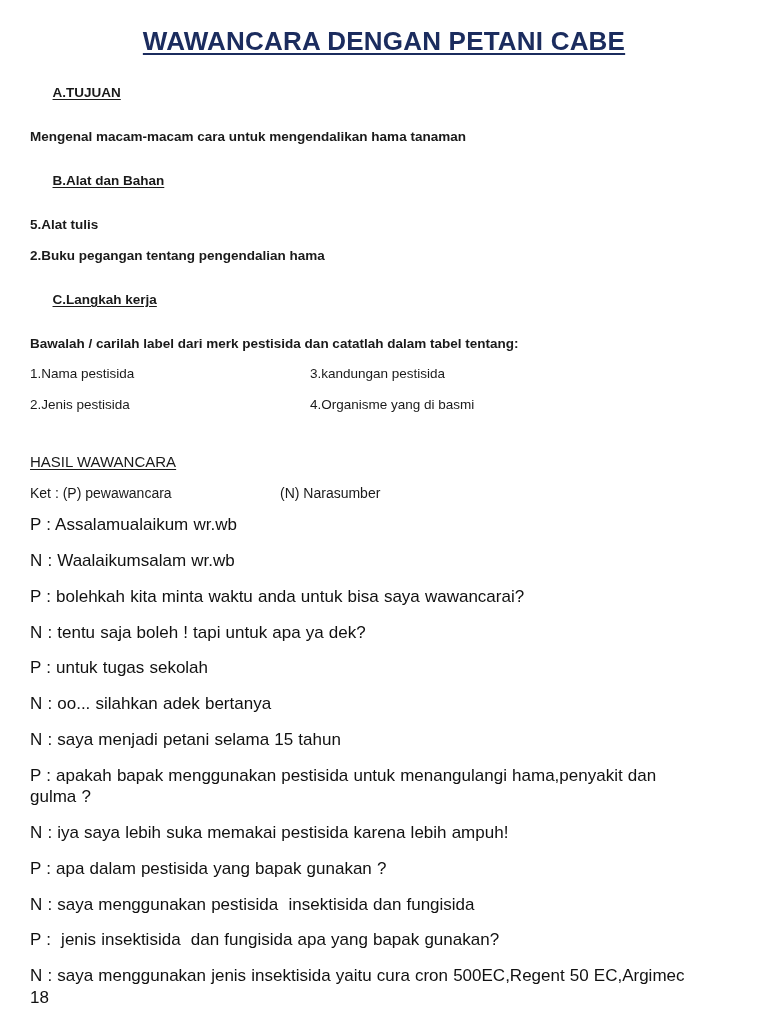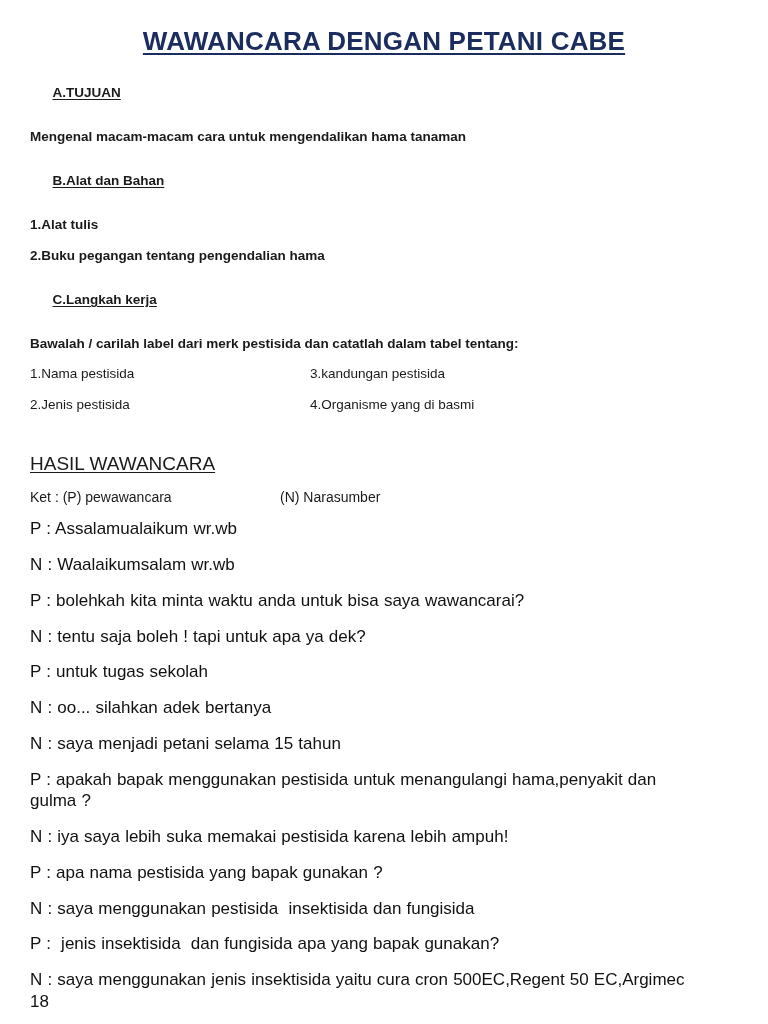--- a/index.html
+++ b/index.html
@@ -71,21 +71,21 @@
     color: #1a1a1a;
     justify-content: space-between;
   }
   .two-col .c1 { width: 280px; flex: 0 0 280px; }
   .two-col .c2 { flex: 1 1 auto; }
 
   .gap-block { height: 26px; }
 
   
   .sub-head {
-    font-size: 19px;
+    font-size: 15px;
     line-height: 1.0;
     margin: 0 0 17px 0;
     color: #1a1a1a;
   }
   .sub-head span.lbl {
     text-decoration: underline;
     text-underline-offset: 2px;
   }
 
   .ket-row {
@@ -129,21 +129,21 @@
     <p class="hdr-line u">
       <span class="lbl">A.TUJUAN</span>
     </p>
 
     <p class="hdr-line">Mengenal macam-macam cara untuk mengendalikan hama tanaman</p>
 
     <p class="hdr-line u">
       <span class="lbl">B.Alat dan Bahan</span>
     </p>
 
-    <p class="hdr-line">1.Alat tulis</p>
+    <p class="hdr-line">5.Alat tulis</p>
     <p class="hdr-line">2.Buku pegangan tentang pengendalian hama</p>
 
     <p class="hdr-line u">
       <span class="lbl">C.Langkah kerja</span>
     </p>
 
     <p class="hdr-line">Bawalah / carilah label dari merk pestisida dan catatlah dalam tabel tentang:</p>
 
     <div class="two-col">
       <span class="c1">1.Nama pestisida</span>
@@ -171,20 +171,20 @@
   <div class="dialogue">
     <p class="dlg">P : Assalamualaikum wr.wb</p>
     <p class="dlg">N : Waalaikumsalam wr.wb</p>
     <p class="dlg">P : bolehkah kita minta waktu anda untuk bisa saya wawancarai?</p>
     <p class="dlg">N : tentu saja boleh ! tapi untuk apa ya dek?</p>
     <p class="dlg">P : untuk tugas sekolah</p>
     <p class="dlg">N : oo... silahkan adek bertanya</p>
     <p class="dlg">N : saya menjadi petani selama 15 tahun</p>
     <p class="dlg">P : apakah bapak menggunakan pestisida untuk menangulangi hama,penyakit dan gulma ?</p>
     <p class="dlg">N : iya saya lebih suka memakai pestisida karena lebih ampuh!</p>
-    <p class="dlg">P : apa nama pestisida yang bapak gunakan ?</p>
+    <p class="dlg">P : apa dalam pestisida yang bapak gunakan ?</p>
     <p class="dlg">N : saya menggunakan pestisida  insektisida dan fungisida</p>
     <p class="dlg">P :  jenis insektisida  dan fungisida apa yang bapak gunakan?</p>
     <p class="dlg">N : saya menggunakan jenis insektisida yaitu cura cron 500EC,Regent 50 EC,Argimec 18</p>
 
   </div>
 
 </div>
 
 </body></html>

